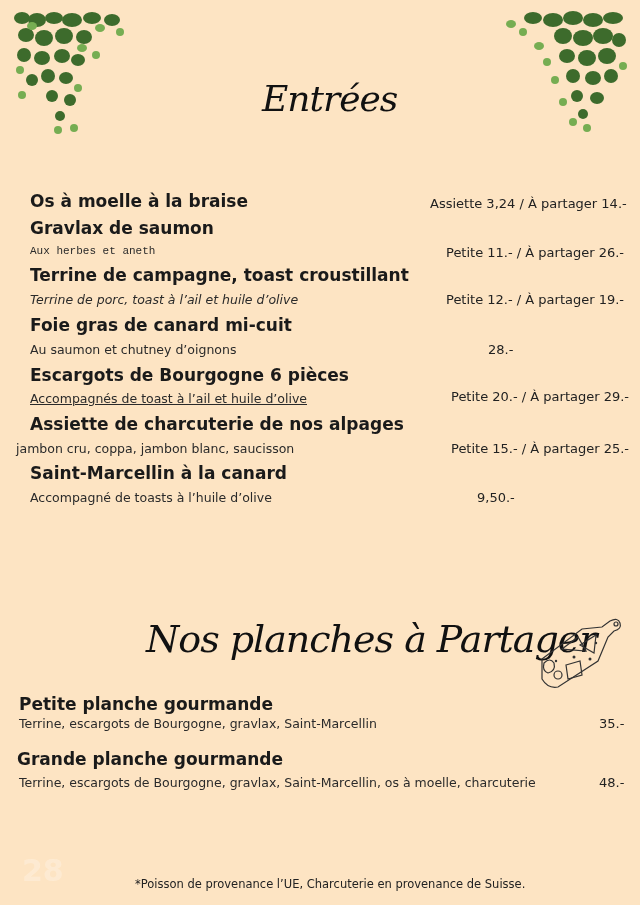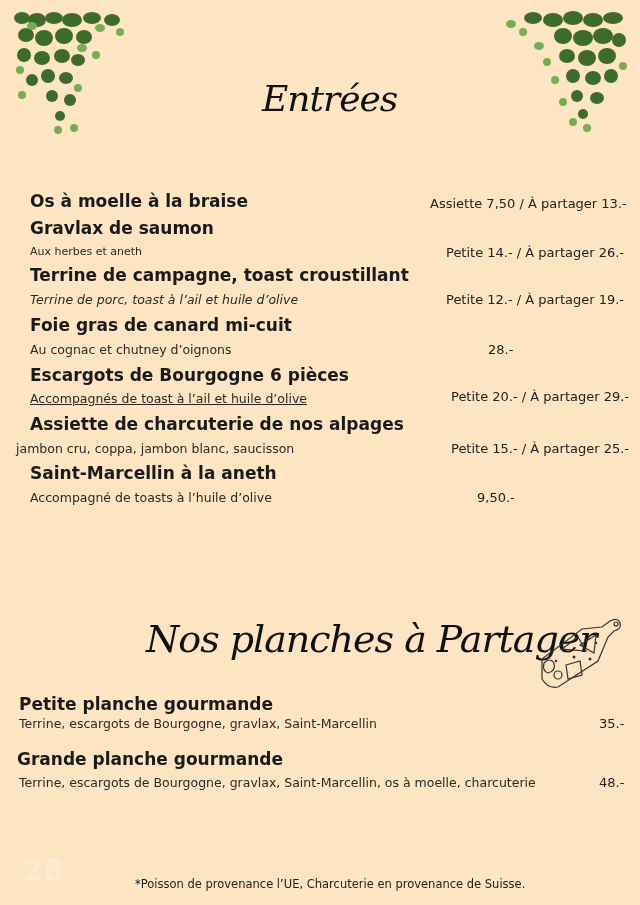--- a/index.html
+++ b/index.html
@@ -12,21 +12,21 @@
   .vine-left { left:12px; width:126px; height:128px; }
   .vine-right { left:503px; width:125px; height:125px; }
   .script {
     font-family:"DejaVu Serif", serif; font-style:italic; color:#111;
     position:absolute; white-space:nowrap;text-align:center;
   }
   .title-entrees { left:262px; top:78px; font-size:36px; letter-spacing:-1px; }
   .title-planches { left:146px; top:585px; font-size:38px; letter-spacing:-1px;margin-top:32px; }
   .name { font-weight:bold; font-size:17px; white-space:nowrap; position:absolute; }
   .desc { font-size:12.5px; color:#2a2a2a; white-space:nowrap; position:absolute; }
-  .desc-sm { font-size:11px; }
+  .desc-sm { font-size:11px;font-family:Liberation Mono, monospace; }
   .price { font-size:13px; color:#222; white-space:nowrap; position:absolute; }
   .footnote { font-size:11.5px; color:#222; position:absolute; left:135px; top:877px; white-space:nowrap; }
   .logo { position:absolute; left:18px; top:845px; width:44px; height:46px; opacity:0.25; }
   .board { position:absolute; left:536px; top:615px; width:88px; height:75px; }
 </style>
 </head>
 <body>
 
 <svg class="vine vine-left" viewBox="0 0 126 128">
   <g fill="#3d6b2c">
@@ -95,43 +95,43 @@
     <ellipse cx="60" cy="92" rx="4" ry="4"></ellipse>
       <ellipse cx="70" cy="112" rx="4" ry="4"></ellipse>
       <ellipse cx="84" cy="118" rx="4" ry="4"></ellipse>
   </g>
 </svg>
 
 <div class="script title-entrees">Entrées</div>
 
 <div>
   <div class="name abs" style="left:30px;top:191px;">Os à moelle à la braise</div>
-  <div class="price" style="left:430px;top:196px;">Assiette 7,50 / À partager 13.-</div>
+  <div class="price" style="left:430px;top:196px;">Assiette 3,24 / À partager 14.-</div>
 
   <div class="name abs" style="left:30px;top:218px;">Gravlax de saumon</div>
   <div class="desc desc-sm" style="left:30px;top:245px;">Aux herbes et aneth</div>
-  <div class="price" style="left:446px;top:245px;">Petite 14.- / À partager 26.-</div>
+  <div class="price" style="left:446px;top:245px;">Petite 11.- / À partager 26.-</div>
 
   <div class="name abs" style="left:30px;top:265px;">Terrine de campagne, toast croustillant</div>
   <div class="desc" style="left:30px;top:292px;font-style:italic;">Terrine de porc, toast à l’ail et huile d’olive</div>
   <div class="price" style="left:446px;top:292px;">Petite 12.- / À partager 19.-</div>
 
   <div class="name abs" style="left:30px;top:315px;">Foie gras de canard mi-cuit</div>
-  <div class="desc" style="left:30px;top:342px;">Au cognac et chutney d’oignons</div>
+  <div class="desc" style="left:30px;top:342px;">Au saumon et chutney d’oignons</div>
   <div class="price" style="left:488px;top:342px;">28.-</div>
 
   <div class="name abs" style="left:30px;top:365px;">Escargots de Bourgogne 6 pièces</div>
   <div class="desc" style="left:30px;top:391px;text-decoration:underline;">Accompagnés de toast à l’ail et huile d’olive</div>
   <div class="price" style="left:451px;top:389px;">Petite 20.- / À partager 29.-</div>
 
   <div class="name abs" style="left:30px;top:414px;">Assiette de charcuterie de nos alpages</div>
   <div class="desc" style="left:16px;top:441px;">jambon cru, coppa, jambon blanc, saucisson</div>
   <div class="price" style="left:451px;top:441px;">Petite 15.- / À partager 25.-</div>
 
-  <div class="name abs" style="left:30px;top:463px;">Saint-Marcellin à la aneth</div>
+  <div class="name abs" style="left:30px;top:463px;">Saint-Marcellin à la canard</div>
   <div class="desc" style="left:30px;top:490px;">Accompagné de toasts à l’huile d’olive</div>
   <div class="price" style="left:477px;top:490px;">9,50.-</div>
 </div>
 
 <div class="script title-planches">Nos planches à Partager</div>
 
 <svg class="board" viewBox="0 0 88 75">
   <g fill="none" stroke="#333" stroke-width="1.2">
     <path d="M6 44 L46 14 L66 12 L74 6 Q82 2 84 8 Q86 14 78 16 L72 22 L62 46 L22 72 Q12 74 6 64 Z"></path>
     <circle cx="80" cy="9" r="2"></circle>

